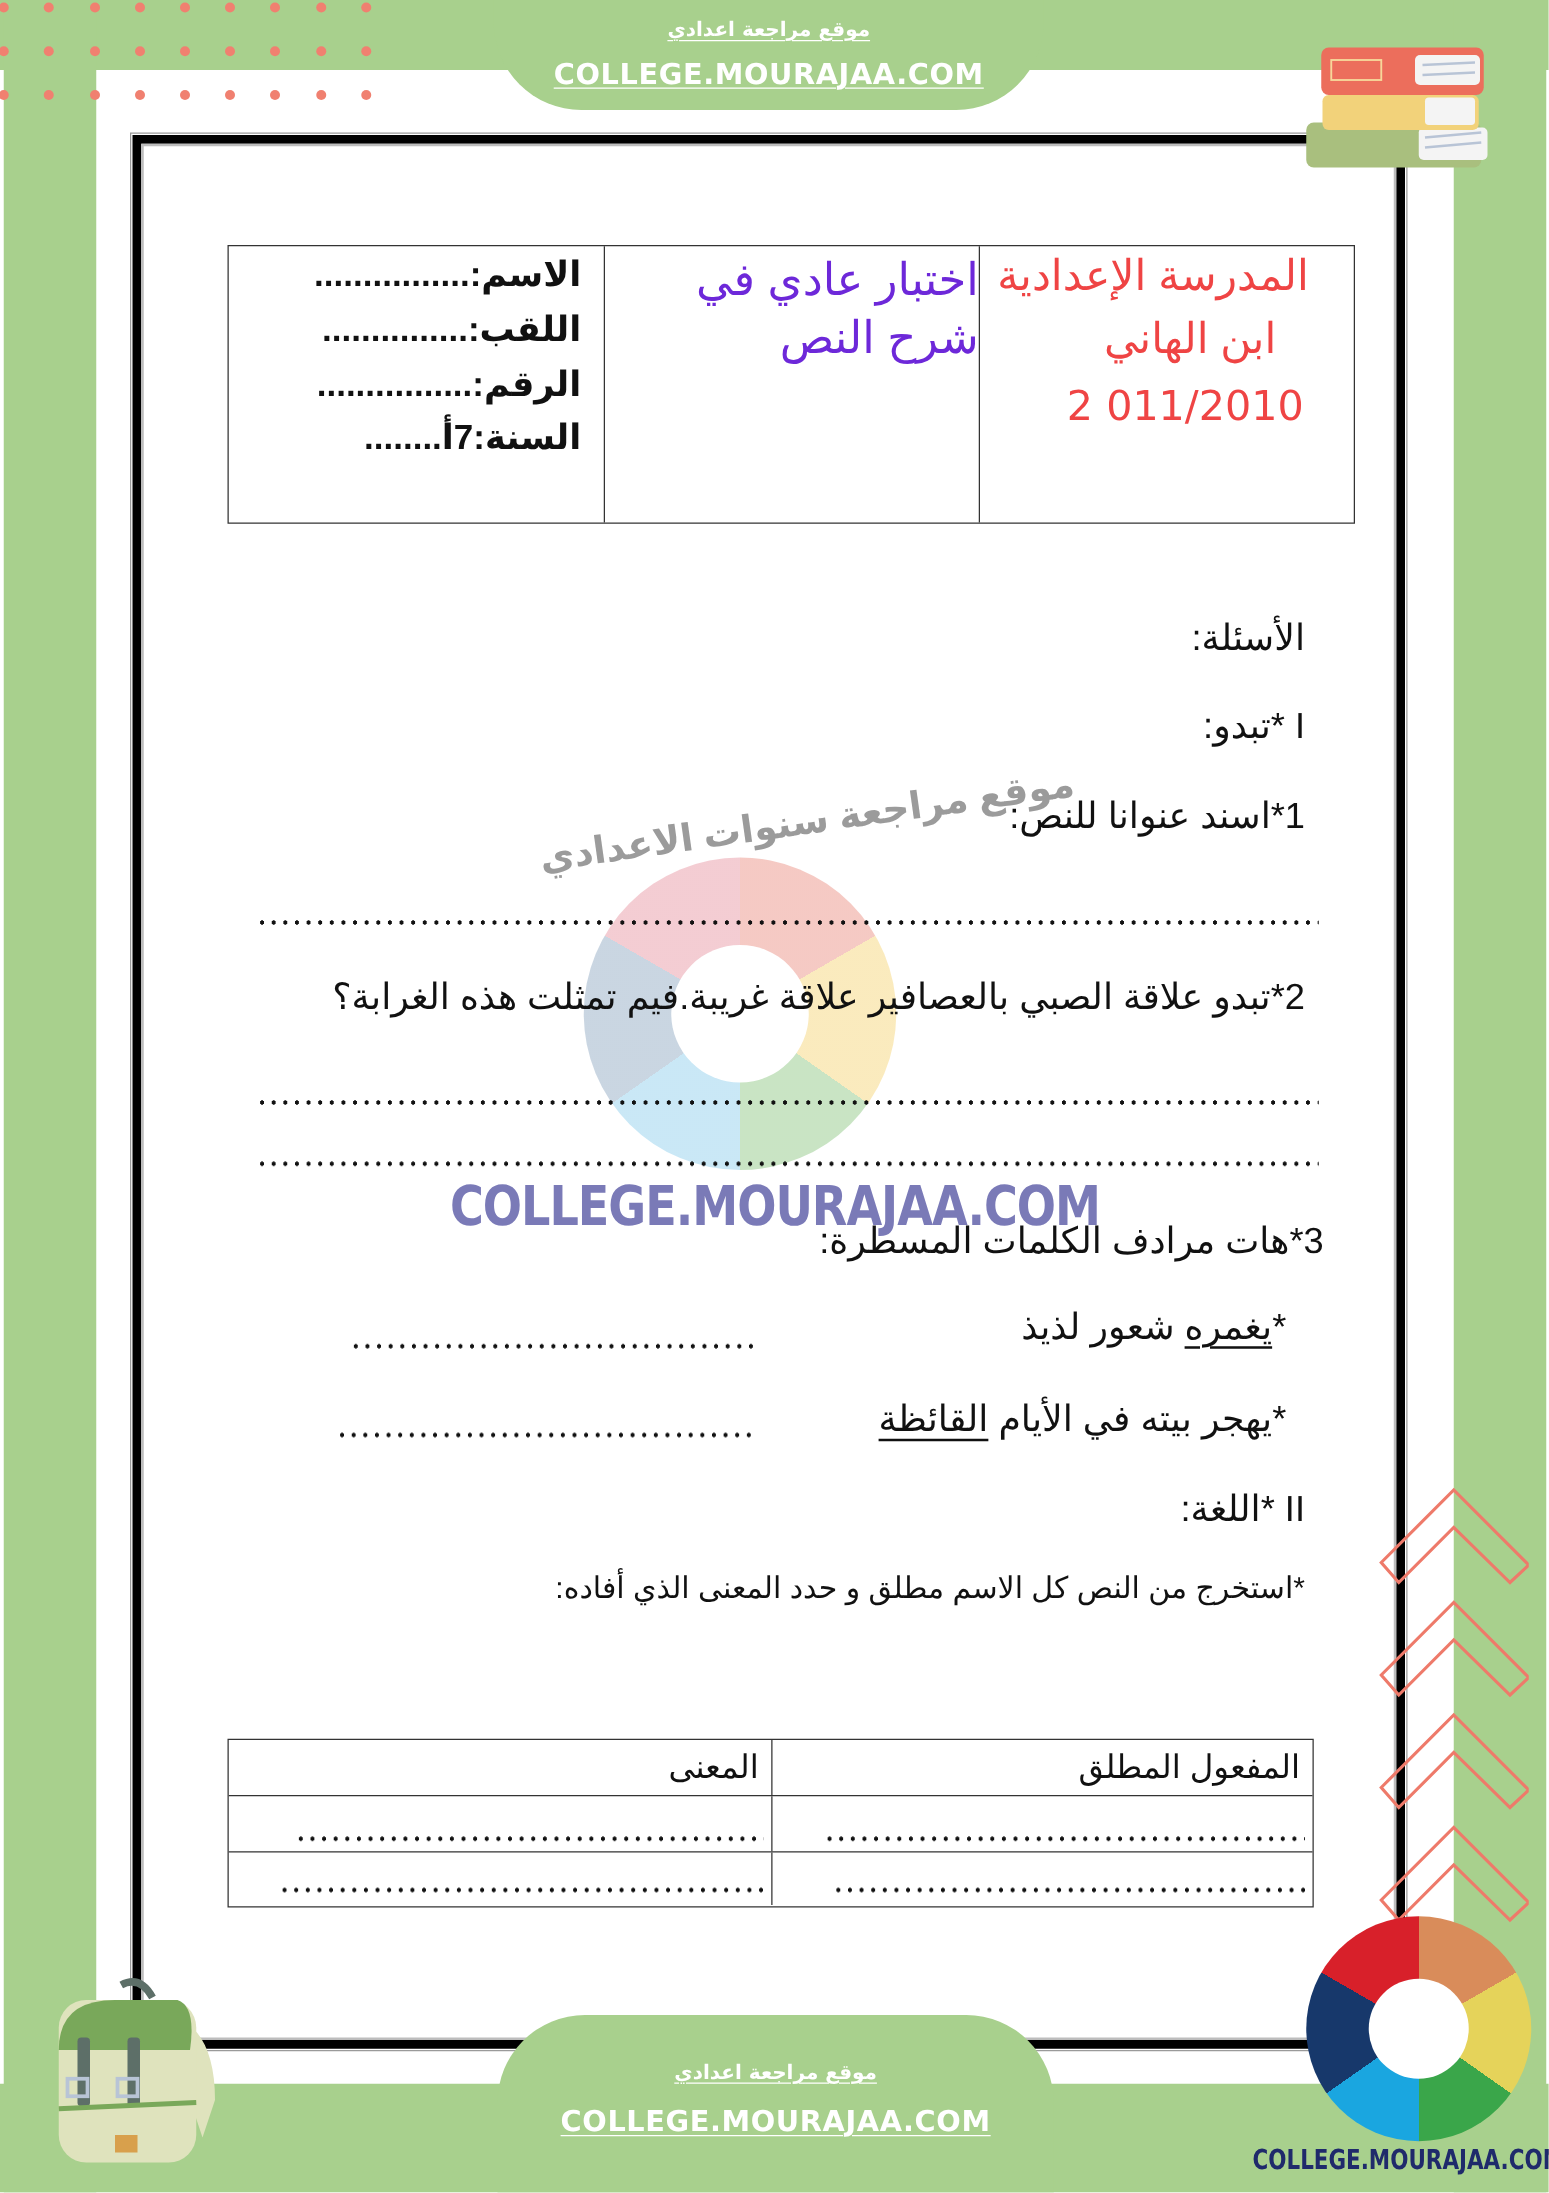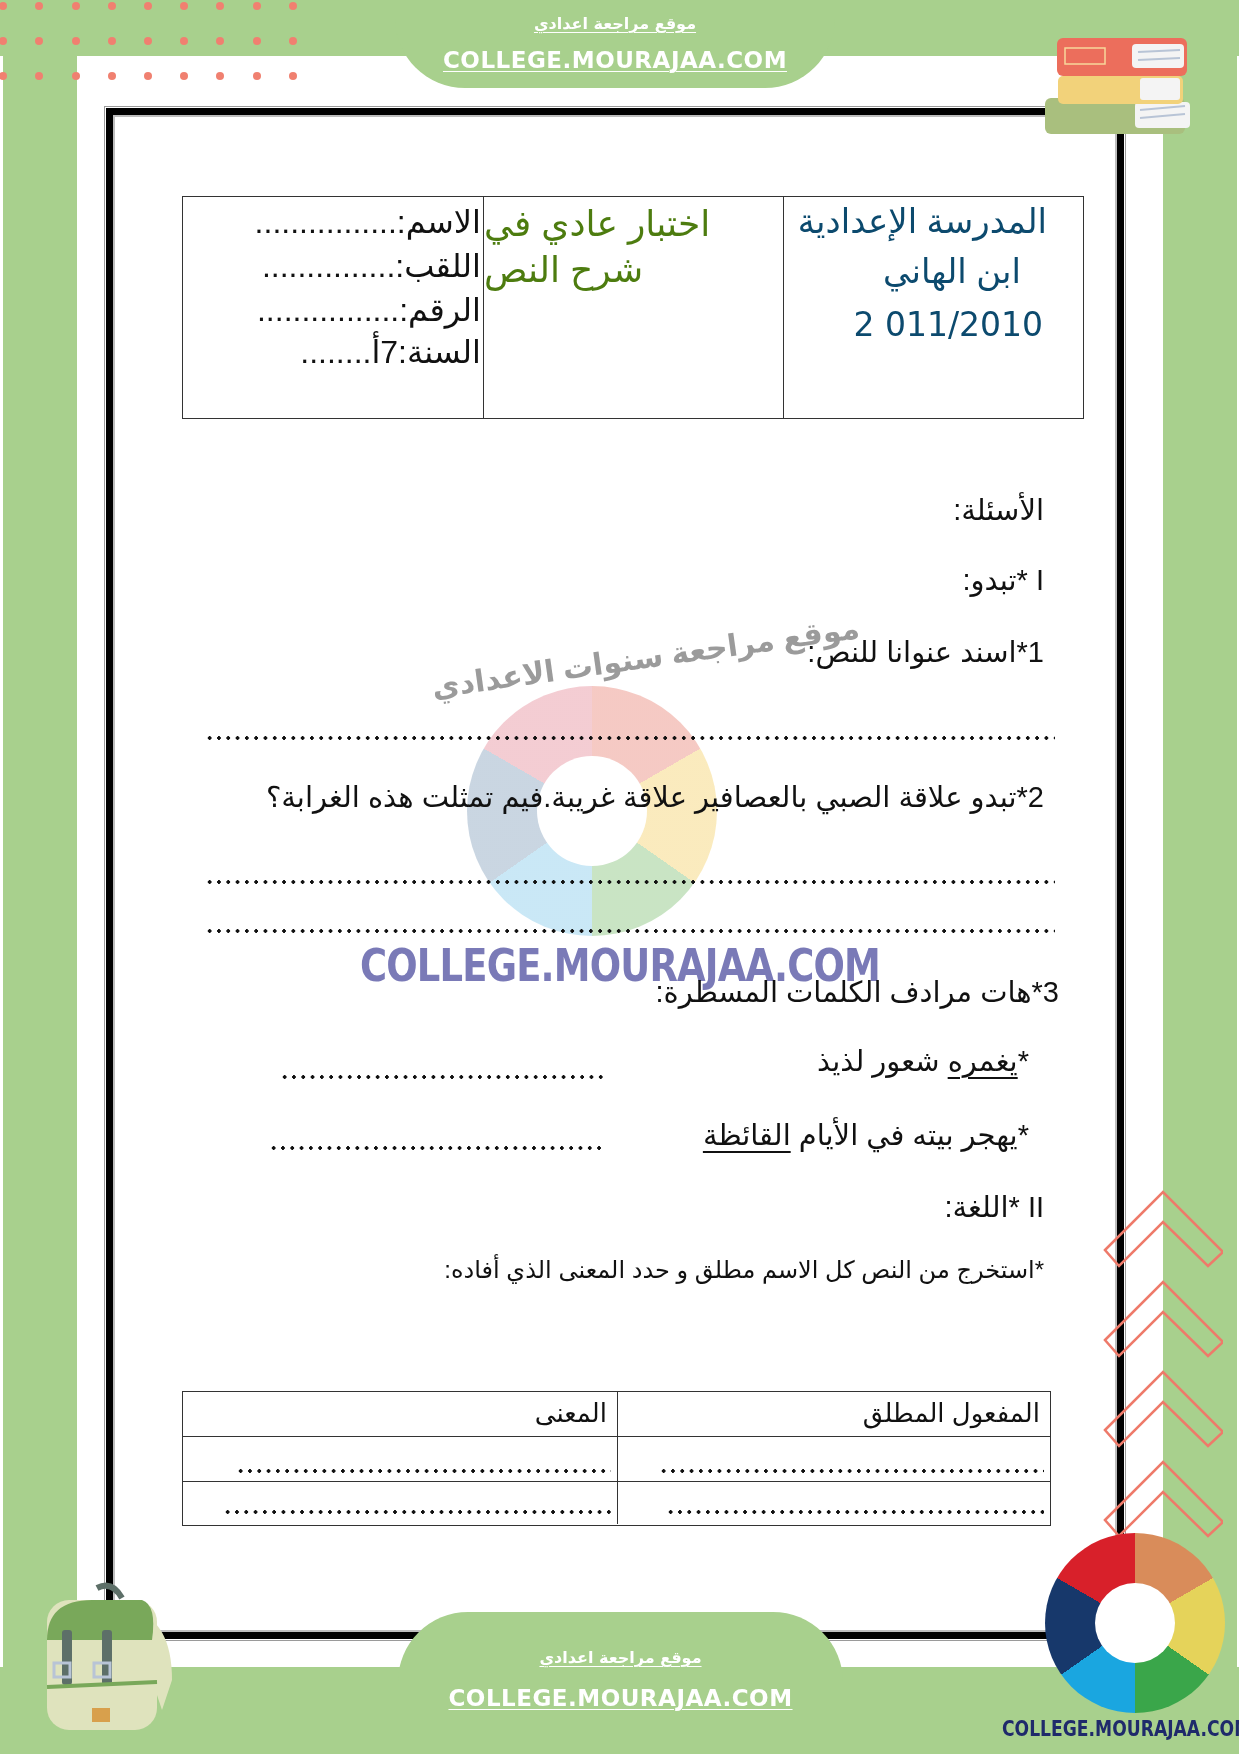--- a/index.html
+++ b/index.html
@@ -52,23 +52,23 @@
 
   
   .header-table {
     position: absolute; left: 182px; top: 196px; width: 902px; height: 223px;
     border: 1.5px solid #333; box-sizing: border-box; display: flex; direction: rtl;
   }
   .hcell { box-sizing: border-box; height: 100%; position: relative; }
   .hcell.school { width: 300px; border-left: 1.5px solid #333; }
   .hcell.title { width: 300px; border-left: 1.5px solid #333; }
   .hcell.info { flex: 1; }
-  .school-line { position: absolute; font-size: 34px; color: #0c4a6e; white-space: nowrap; }
-  .title-line { position: absolute; left: 0; right: 0; text-align: left; font-size: 36px; color: #4d7c0f; }
-  .info-line { position: absolute; right: 2px; font-size: 32px; color: #111; white-space: nowrap; direction: rtl; }
+  .school-line { position: absolute; font-size: 34px; color: #ef4444; white-space: nowrap; }
+  .title-line { position: absolute; left: 0; right: 0; text-align: right; font-size: 36px; color: #6d28d9; }
+  .info-line { position: absolute; right: 18px; font-size: 28px; color: #111; white-space: nowrap; direction: rtl; font-weight: bold; }
 
   
   .rtl { direction: rtl; position: absolute; color: #111; white-space: nowrap; }
   .q-lg { font-size: 29px; }
   .dotline {
     position: absolute; height: 4px;
     background-image: radial-gradient(circle, #111 1.6px, transparent 1.8px);
     background-size: 9.3px 4px; background-repeat: repeat-x;
   }
   .u { text-decoration: underline; text-underline-offset: 6px; text-decoration-thickness: 2px; }

